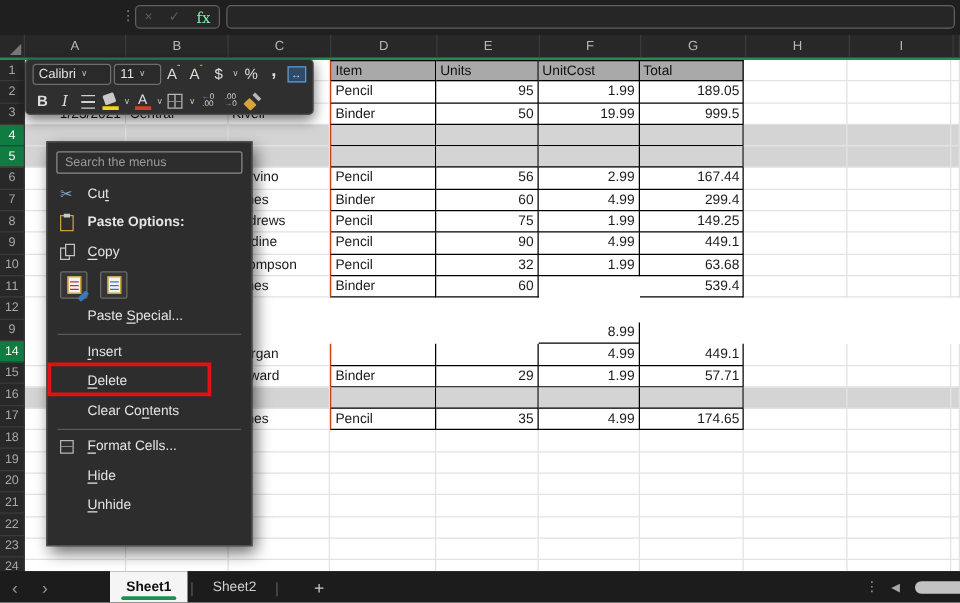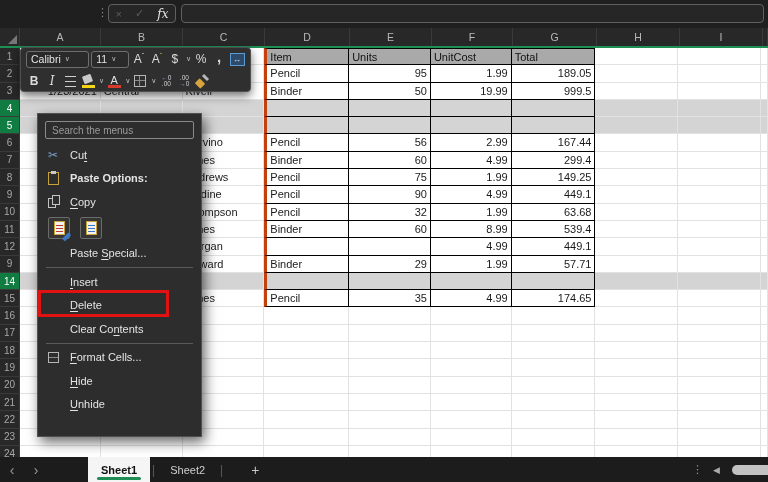--- a/index.html
+++ b/index.html
@@ -10,21 +10,21 @@
   #topbar{position:absolute;left:0;top:0;width:768px;height:28px;background:#1f1f1f}
   .namebox{position:absolute;left:7px;top:4px;width:86px;height:19px;background:#262626;
            border:1px solid #606060;border-radius:4px;color:#e8e8e8;font-size:11px;
            display:flex;align-items:center;padding-left:8px;box-sizing:border-box}
   .namebox .chev{margin-left:auto;margin-right:7px;font-size:8px;color:#bdbdbd}
   .vdots{position:absolute;left:97px;top:6px;color:#8d8d8d;font-size:11px;letter-spacing:0}
   .fxgroup{position:absolute;left:108px;top:4px;width:68px;height:19px;background:#262626;
            border:1px solid #606060;border-radius:4px;display:flex;align-items:center;
            justify-content:space-around;box-sizing:border-box}
   .fxgroup .dis{color:#5d5d5d;font-size:11px}
-  .fxgroup .fx{color:#e5e5e5;font-size:12px;font-style:italic;font-family:"DejaVu Serif",serif}
+  .fxgroup .fx{color:#86efac;font-size:12px;font-family:"DejaVu Serif",serif}
   .fbar{position:absolute;left:181px;top:4px;width:583px;height:19px;background:#262626;
         border:1px solid #606060;border-radius:4px;box-sizing:border-box}
   .fbar input{width:100%;height:100%;background:transparent;border:none;outline:none;
         color:#e8e8e8;font-size:11px;padding:0 6px;box-sizing:border-box}
   
   #colhdr{position:absolute;left:0;top:28px;width:768px;height:20px;background:#282828;
           border-bottom:2px solid #1e8e55;box-sizing:border-box;display:flex}
   #corner{width:20px;height:18px;position:relative;border-right:1px solid #3a3a3a;box-sizing:border-box}
   #corner .tri{position:absolute;right:2px;bottom:2px;width:0;height:0;
           border-left:9px solid transparent;border-bottom:9px solid #777}
@@ -38,21 +38,21 @@
   .rh.selh{background:#107c41;color:#fff}
   
   #grid{position:absolute;left:20px;top:48px;width:748px;height:409px;background:#fff;overflow:hidden}
   .grow{display:flex}
   .cell{height:17.3px;box-sizing:border-box;border-right:1px solid #e2e2e2;
         border-bottom:1px solid #e2e2e2;font-size:11px;color:#1a1a1a;line-height:16px;
         overflow:hidden;white-space:nowrap;padding:0 3px}
   .cell.num{text-align:right}
   .cell.sel{background:#d4d4d4}
   .cell.tbl{border-right-color:#000;border-bottom-color:#000}
-  .cell.tblL{border-left:3px solid #c2410c}
+  .cell.tblL{border-left:1px solid #c2410c}
   .cell.tblT{border-top:1px solid #000}
   .cell.hdr1{background:#a9a9a9;color:#111}
   
   #mtb{position:absolute;left:20px;top:47px;width:231px;height:45px;background:#2f2f2f;
        border:1px solid #4f4f4f;border-radius:4px;box-shadow:0 4px 10px rgba(0,0,0,.55);
        z-index:40;box-sizing:border-box;color:#d9d9d9}
   .mrow{display:flex;align-items:center;height:22px;padding:0 5px;gap:2px}
   .selbox{border:1px solid #6e6e6e;border-radius:3px;height:17px;display:flex;align-items:center;
        font-size:10.5px;color:#e4e4e4;padding:0 4px;box-sizing:border-box;background:#2a2a2a}
   .selbox .chev{font-size:7px;color:#bdbdbd;margin-left:4px}
@@ -309,21 +309,21 @@
       <div class="cell" style="width: 83px;"></div>
       <div class="cell" style="width: 83px;"></div>
       <div class="cell" style="width: 5px;"></div>
     </div>
     <div class="grow">
       <div class="cell" style="width: 81px;"></div>
       <div class="cell" style="width: 82px;"></div>
       <div class="cell" style="width: 82px;">Jones</div>
       <div class="cell tbl tblL" style="width: 85px;">Binder</div>
       <div class="cell tbl num" style="width: 82px;">60</div>
-      <div class="cell tbl num" style="width: 81px;">8.99</div>
+      <div class="cell tbl num" style="width: 81px; margin-top: 37px;">8.99</div>
       <div class="cell tbl num" style="width: 84px;">539.4</div>
       <div class="cell" style="width: 83px;"></div>
       <div class="cell" style="width: 83px;"></div>
       <div class="cell" style="width: 5px;"></div>
     </div>
     <div class="grow">
       <div class="cell" style="width: 81px;"></div>
       <div class="cell" style="width: 82px;"></div>
       <div class="cell" style="width: 82px;">Morgan</div>
       <div class="cell tbl tblL" style="width: 85px;"></div>

